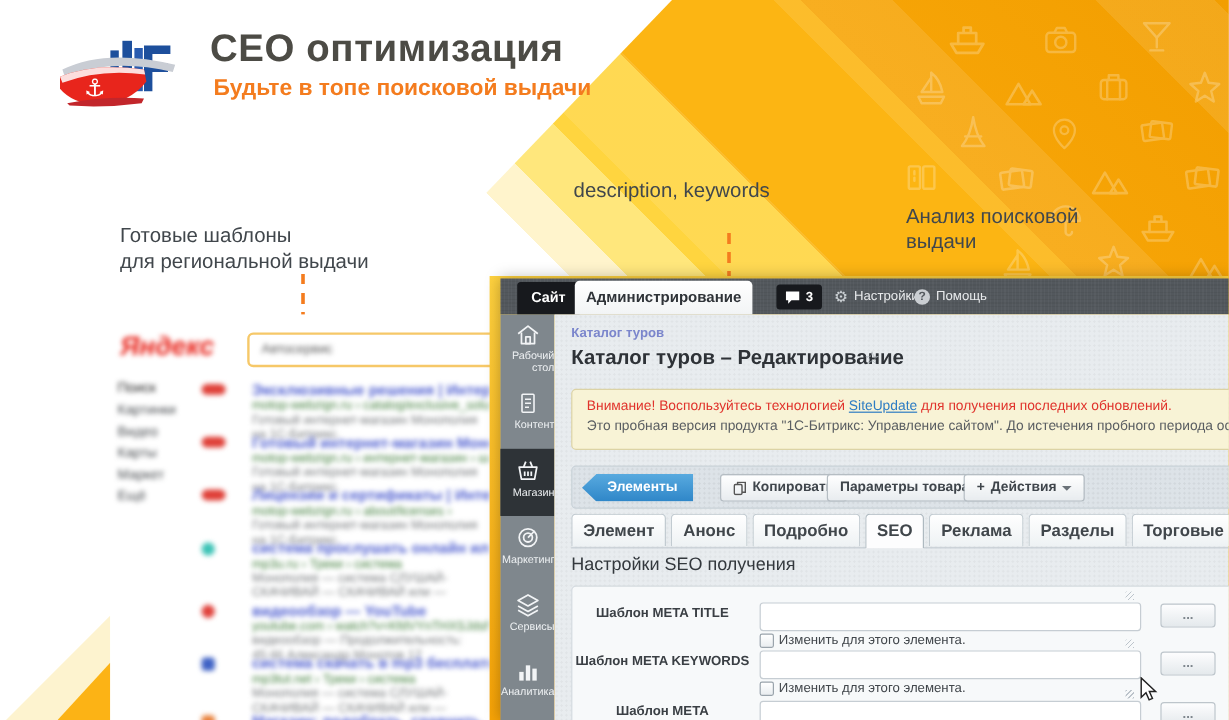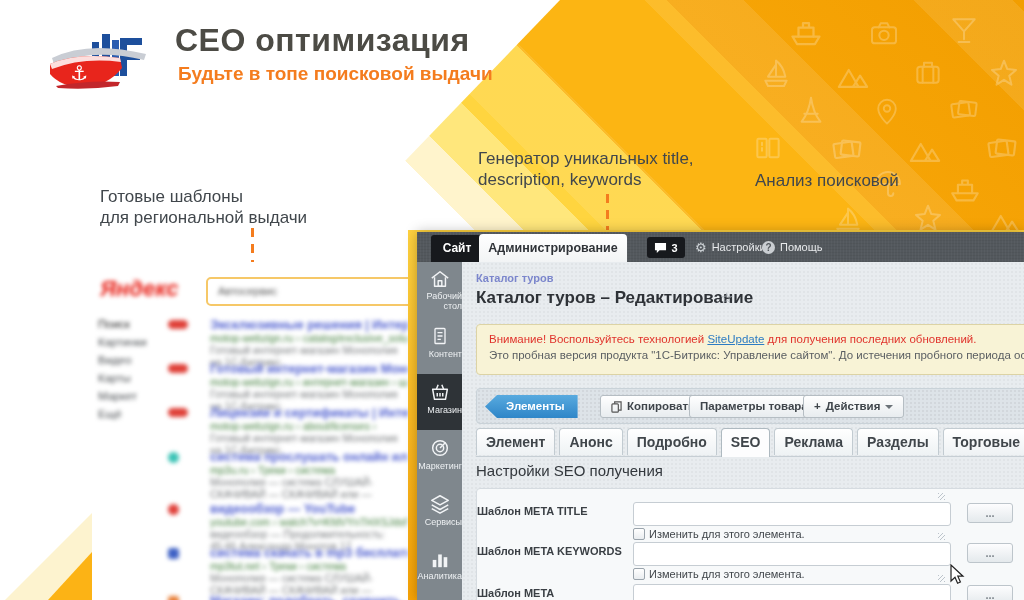--- a/index.html
+++ b/index.html
@@ -97,21 +97,21 @@
   .caret{width:0;height:0;border-left:4px solid transparent;border-right:4px solid transparent;border-top:4px solid #6b7278;}
   .plus{color:#3f454b;font-weight:bold;}
   .copy-ic{stroke:#555;fill:none;stroke-width:1.3;}
 
   .tabs{position:absolute;left:14px;top:166px;width:570px;height:28px;display:flex;gap:4px;border-bottom:1px solid #c6ced4;}
   .tab{height:26px;line-height:26px;padding:0 9px;background:linear-gradient(#ffffff,#eef2f4);border:1px solid #c2cbd1;border-bottom:none;
     border-radius:4px 4px 0 0;font-size:14px;font-weight:bold;color:#40464b;white-space:nowrap;}
   .tab.active{background:#fdfdfe;border-color:#aeb9c0;height:28px;position:relative;z-index:2;}
   .section-title{position:absolute;left:14px;top:200px;font-size:15px;color:#33383d;}
   .fieldset{position:absolute;left:14px;top:226px;width:560px;height:130px;background:#f7f9fa;border:1px solid #d5dbe0;border-radius:4px;}
-  .flabel{position:absolute;left:0;width:150px;text-align:left;font-size:11px;font-weight:bold;color:#3a3f44;}
+  .flabel{position:absolute;left:0;width:150px;text-align:center;font-size:11px;font-weight:bold;color:#3a3f44;}
   .ta{position:absolute;left:156px;width:312px;height:18px;background:#fff;border:1px solid #c6cdd3;border-radius:3px;resize:none;box-sizing:content-box;}
   .ta-wrap{position:absolute;left:156px;width:314px;}
   .ta-handle{position:absolute;right:2px;bottom:2px;width:7px;height:7px;background:repeating-linear-gradient(-45deg,#bcc4cb 0 1px,transparent 1px 3px);}
   .more-btn{position:absolute;left:490px;width:46px;height:20px;background:linear-gradient(#fdfdfe,#e4e9ec);border:1px solid #bdc5cb;border-radius:3px;
     font-size:11px;font-weight:bold;color:#7d858c;text-align:center;line-height:18px;box-sizing:border-box;}
   .chk-row{position:absolute;left:156px;display:flex;align-items:center;gap:4px;font-size:11px;color:#41464b;}
   .chk{width:12px;height:12px;background:linear-gradient(#ffffff,#e9edf0);border:1px solid #9aa4ac;border-radius:2px;box-sizing:border-box;}
 
   .cursor{position:absolute;left:950px;top:564px;z-index:50;}
 </style>
@@ -251,26 +251,26 @@
   </svg>
   <div class="hero-title">СЕО оптимизация</div>
   <div class="hero-sub">Будьте в топе поисковой выдачи</div>
 
   <div class="ann ann-templates">
     <div>Готовые шаблоны</div>
     <div>для региональной выдачи</div>
   </div>
   <div class="dash dash-1"></div>
   <div class="ann ann-generator">
-    <div>Генератор уникальных title,</div>
     <div>description, keywords</div>
   </div>
   <div class="dash dash-2"></div>
   <div class="ann ann-analysis">
     <div>Анализ поисковой</div>
+    <div>выдачи</div>
   </div>
 
   <div class="yx">
     <div class="yx-logo bl">Яндекс</div>
     <div class="yx-search">
       <div class="yx-query bl">Автосервис</div>
     </div>
 
     <div class="yx-nav bl">
       <div class="on">Поиск</div>

